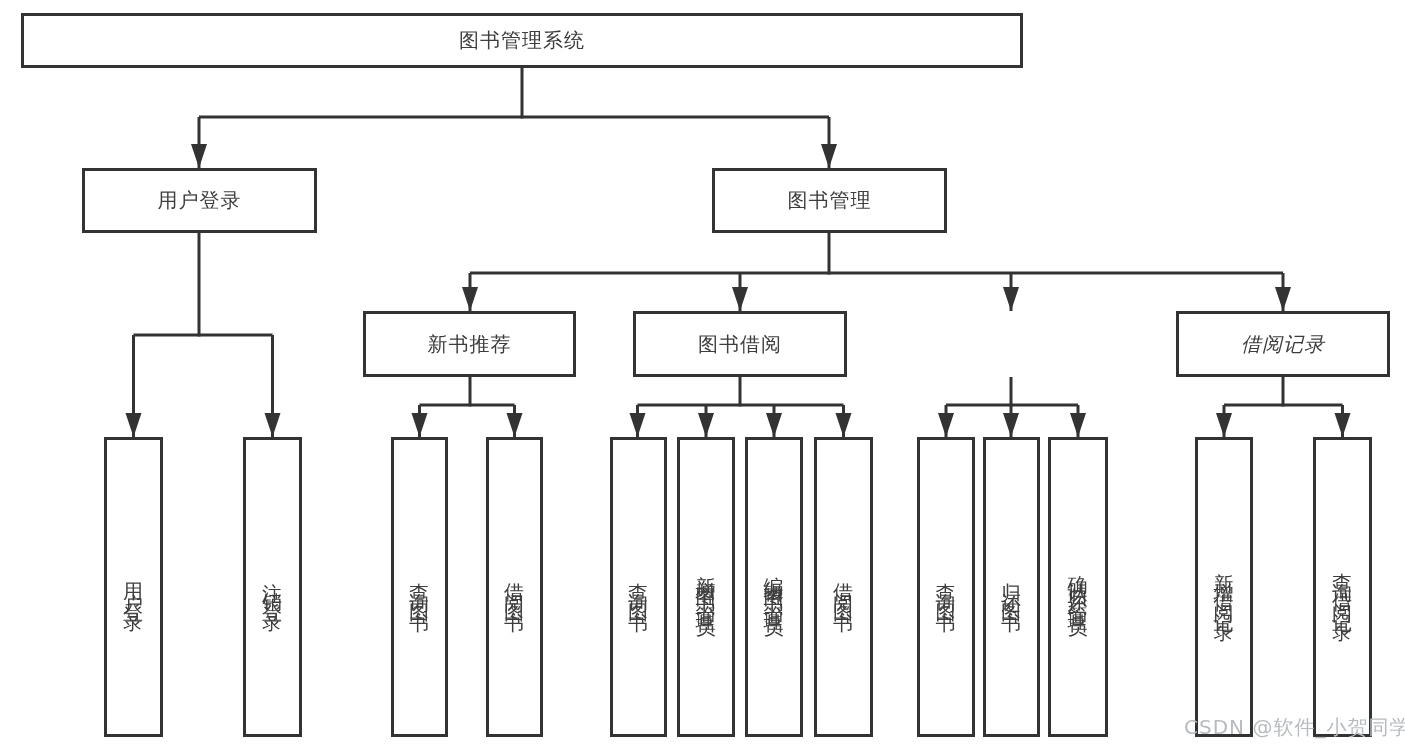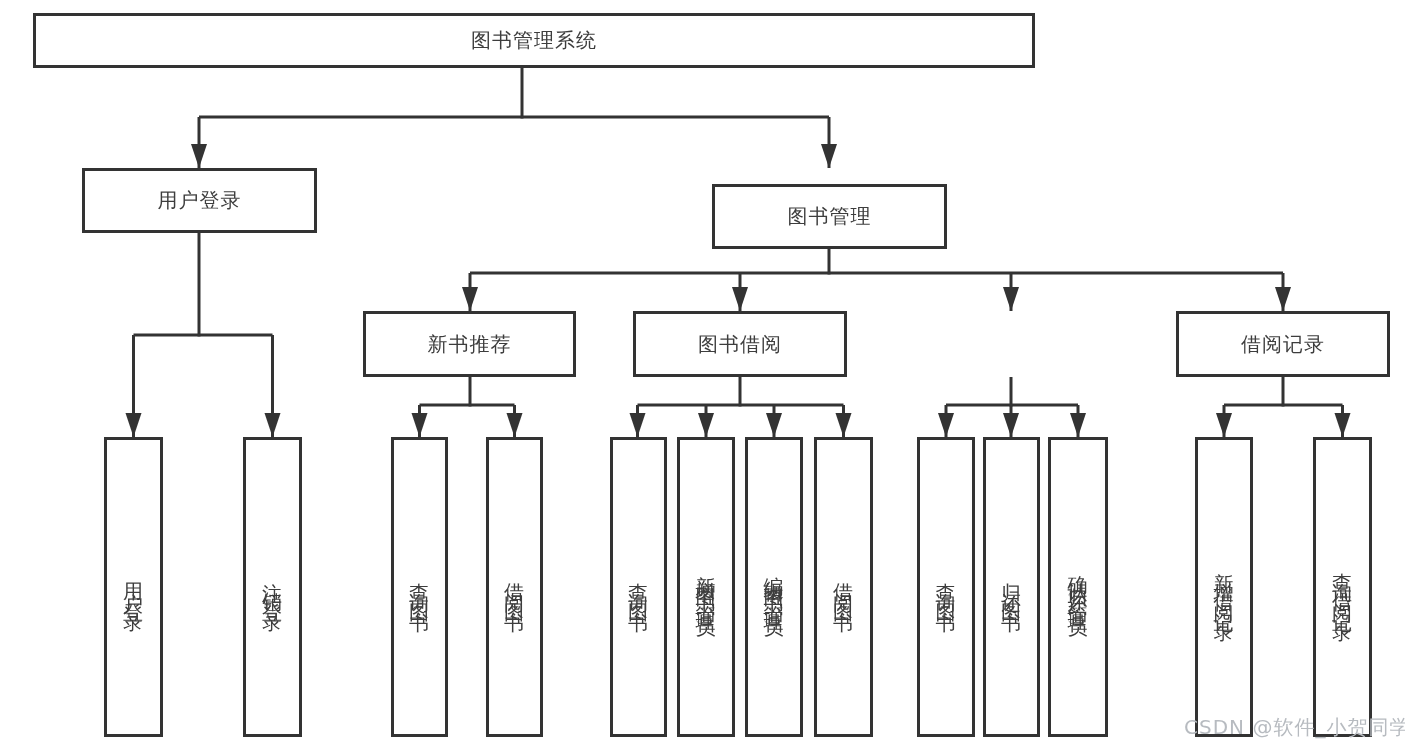--- a/index.html
+++ b/index.html
@@ -26,28 +26,28 @@
   .leaf { font-size: 20px; }
   .leaf .vtext {
     writing-mode: vertical-rl;
     text-orientation: mixed;
     letter-spacing: 10px;
     line-height: 1;
   }
   .leaf.dense .vtext { letter-spacing: 6px; font-size: 20px; }
 
   
-  .n-root   { left: 21px;   top: 13px;  width: 1002px; height: 55px; margin-left: 12px; }
+  .n-root   { left: 21px;   top: 13px;  width: 1002px; height: 55px; }
   .n-login  { left: 82px;   top: 168px; width: 235px;  height: 65px; }
-  .n-mgmt   { left: 712px;  top: 168px; width: 235px;  height: 65px; margin-top: 16px; }
+  .n-mgmt   { left: 712px;  top: 168px; width: 235px;  height: 65px; }
 
   .n-l3-0 { left: 363px;  top: 311px; width: 213px; height: 66px; }
   .n-l3-1 { left: 633px;  top: 311px; width: 214px; height: 66px; text-align: center; }
   .n-l3-2 { left: 904px;  top: 311px; width: 214px; height: 66px; }
-  .n-l3-3 { left: 1176px; top: 311px; width: 214px; height: 66px; }
+  .n-l3-3 { left: 1176px; top: 311px; width: 214px; height: 66px; font-style: italic; }
 
   .leaf { top: 437px; height: 300px; position: absolute; }
   .n-lf-login0 { left: 104px;  width: 59px; }
   .n-lf-login1 { left: 243px;  width: 59px; }
   .n-lf-nb0    { left: 391px;  width: 57px; }
   .n-lf-nb1    { left: 486px;  width: 57px; }
   .n-lf-bb0    { left: 610px;  width: 57px; }
   .n-lf-bb1    { left: 677px;  width: 58px; }
   .n-lf-bb2    { left: 745px;  width: 58px; }
   .n-lf-bb3    { left: 814px;  width: 59px; }

